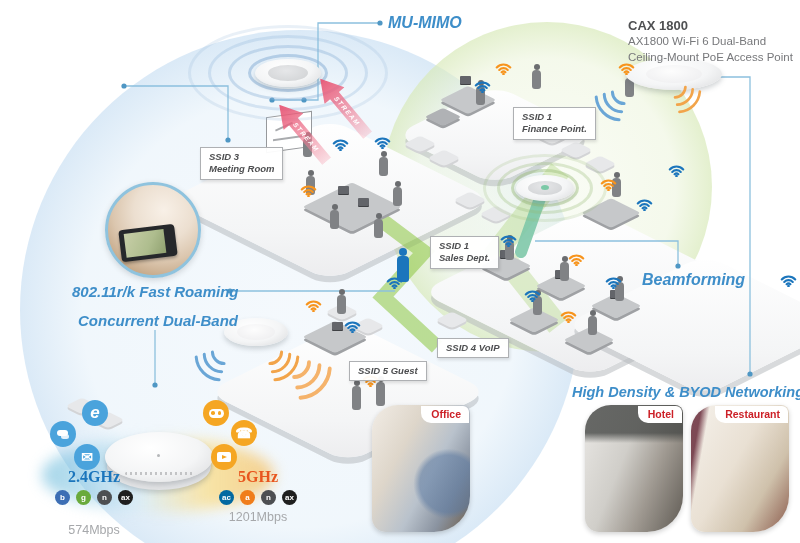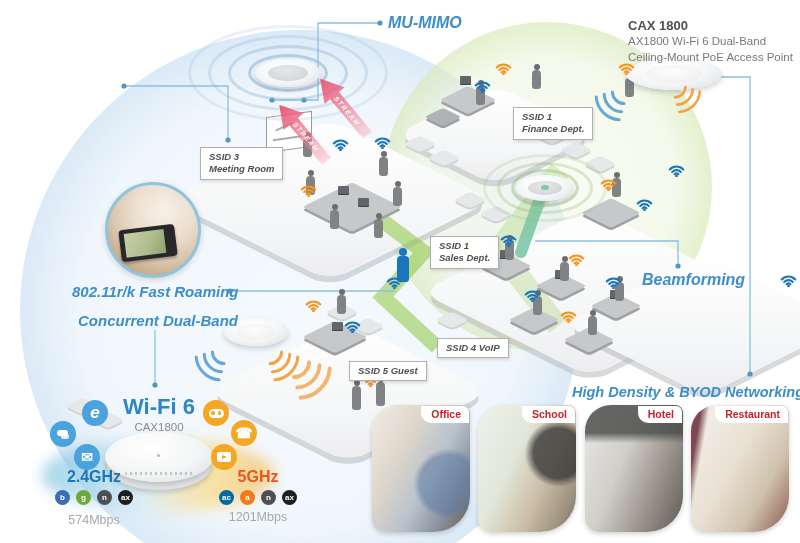--- a/index.html
+++ b/index.html
@@ -132,21 +132,21 @@
   .chat-bubble b { left:4px; top:4px; width:8px; height:5px; opacity:.85; }
   .game-pad { position:relative; width:15px; height:9px; background:#fff; border-radius:4.5px; }
   .game-pad::before, .game-pad::after {
     content:""; position:absolute; top:2.5px; width:3.5px; height:3.5px; border-radius:50%; background:#f5a623;
   }
   .game-pad::before { left:2.5px; } .game-pad::after { right:2.5px; }
   .video-ic { position:relative; width:14px; height:10px; background:#fff; border-radius:2px; }
   .video-ic::before { content:""; position:absolute; left:4.5px; top:2.5px;
     border-left:5px solid #f5a623; border-top:2.5px solid transparent; border-bottom:2.5px solid transparent; }
 
-  .band-label { font-size:16px; font-weight:600; }
+  .band-label { font-size:16px; font-weight:600;font-family:Liberation Serif, serif; }
   .badges { display:flex; gap:6px; justify-content:center; }
   .badge {
     min-width:15px; height:15px; padding:0 2px; border-radius:8px; color:#fff;
     font-size:8px; font-weight:bold; display:flex; align-items:center; justify-content:center;
   }
   .speed { font-size:12.5px; color:#a6a8ab; }
 
   
   .photo {
     top:405px; width:98px; height:127px; border-radius:26px 8px 36px 14px; overflow:hidden;
@@ -388,21 +388,21 @@
   <svg class="abs wifi" style="left:780px;top:274px;color:#1b75bc">
       <use href="#wifi" width="17" height="13"></use>
     </svg>
 
   <div class="abs ssid-label" style="left:200px;top:147px">
     <div>SSID 3</div>
     <div>Meeting Room</div>
   </div>
   <div class="abs ssid-label" style="left:513px;top:107px">
     <div>SSID 1</div>
-    <div>Finance Dept.</div>
+    <div>Finance Point.</div>
   </div>
   <div class="abs ssid-label" style="left:430px;top:236px">
     <div>SSID 1</div>
     <div>Sales Dept.</div>
   </div>
   <div class="abs ssid-label" style="left:437px;top:338px">SSID 4 VoIP</div>
   <div class="abs ssid-label" style="left:349px;top:361px">SSID 5 Guest</div>
 
   <div class="abs feature" style="left:388px;top:14px;font-size:16px">MU-MIMO</div>
   <div class="abs feature" style="left:72px;top:283px;font-size:15px">802.11r/k Fast Roaming</div>
@@ -438,53 +438,46 @@
   <div class="abs app-ic blue" style="left:82px;top:400px;font-size:17px;font-style:italic">e</div>
   <div class="abs app-ic blue" style="left:74px;top:444px;font-size:14px">✉</div>
   <div class="abs app-ic orange" style="left:203px;top:400px">
       <span class="game-pad"></span>
     </div>
   <div class="abs app-ic orange" style="left:231px;top:420px;font-size:14px">☎</div>
   <div class="abs app-ic orange" style="left:211px;top:444px">
       <span class="video-ic"></span>
     </div>
 
-  <div class="abs" style="left:104px;top:394px;width:110px;text-align:center">
-    <div style="font-size:22px;font-weight:600;color:#2d86c6">Wi-Fi 6</div>
-    <div style="font-size:11.5px;color:#8a8c8e;margin-top:1px">CAX1800</div>
-  </div>
 
   <div class="abs" style="left:38px;top:468px;width:112px;text-align:center">
     <div class="band-label" style="color:#1b75bc">2.4GHz</div>
     <div class="badges" style="margin-top:4px">
       <span class="badge" style="background:#3c6eb4">b</span>
       <span class="badge" style="background:#6aaa3c">g</span>
       <span class="badge" style="background:#4d4f52">n</span>
       <span class="badge" style="background:#1f1f1f">ax</span>
     </div>
-    <div class="speed" style="margin-top:8px">574Mbps</div>
+    <div class="speed" style="margin-top:18px">574Mbps</div>
   </div>
 
   <div class="abs" style="left:202px;top:468px;width:112px;text-align:center">
     <div class="band-label" style="color:#e8561e">5GHz</div>
     <div class="badges" style="margin-top:4px">
       <span class="badge" style="background:#0369a1">ac</span>
       <span class="badge" style="background:#f07d1a">a</span>
       <span class="badge" style="background:#4d4f52">n</span>
       <span class="badge" style="background:#1f1f1f">ax</span>
     </div>
     <div class="speed" style="margin-top:5px">1201Mbps</div>
   </div>
 
   <div class="abs photo office" style="left:372px">
     <span class="tag">Office</span>
   </div>
-  <div class="abs photo school" style="left:478px">
-    <span class="tag">School</span>
-  </div>
   <div class="abs photo restaurant" style="left:691px">
     <span class="tag">Restaurant</span>
   </div>
   <div class="abs photo hotel" style="left:585px">
     <span class="tag">Hotel</span>
   </div>
 
 </div>
 
 </body></html>

